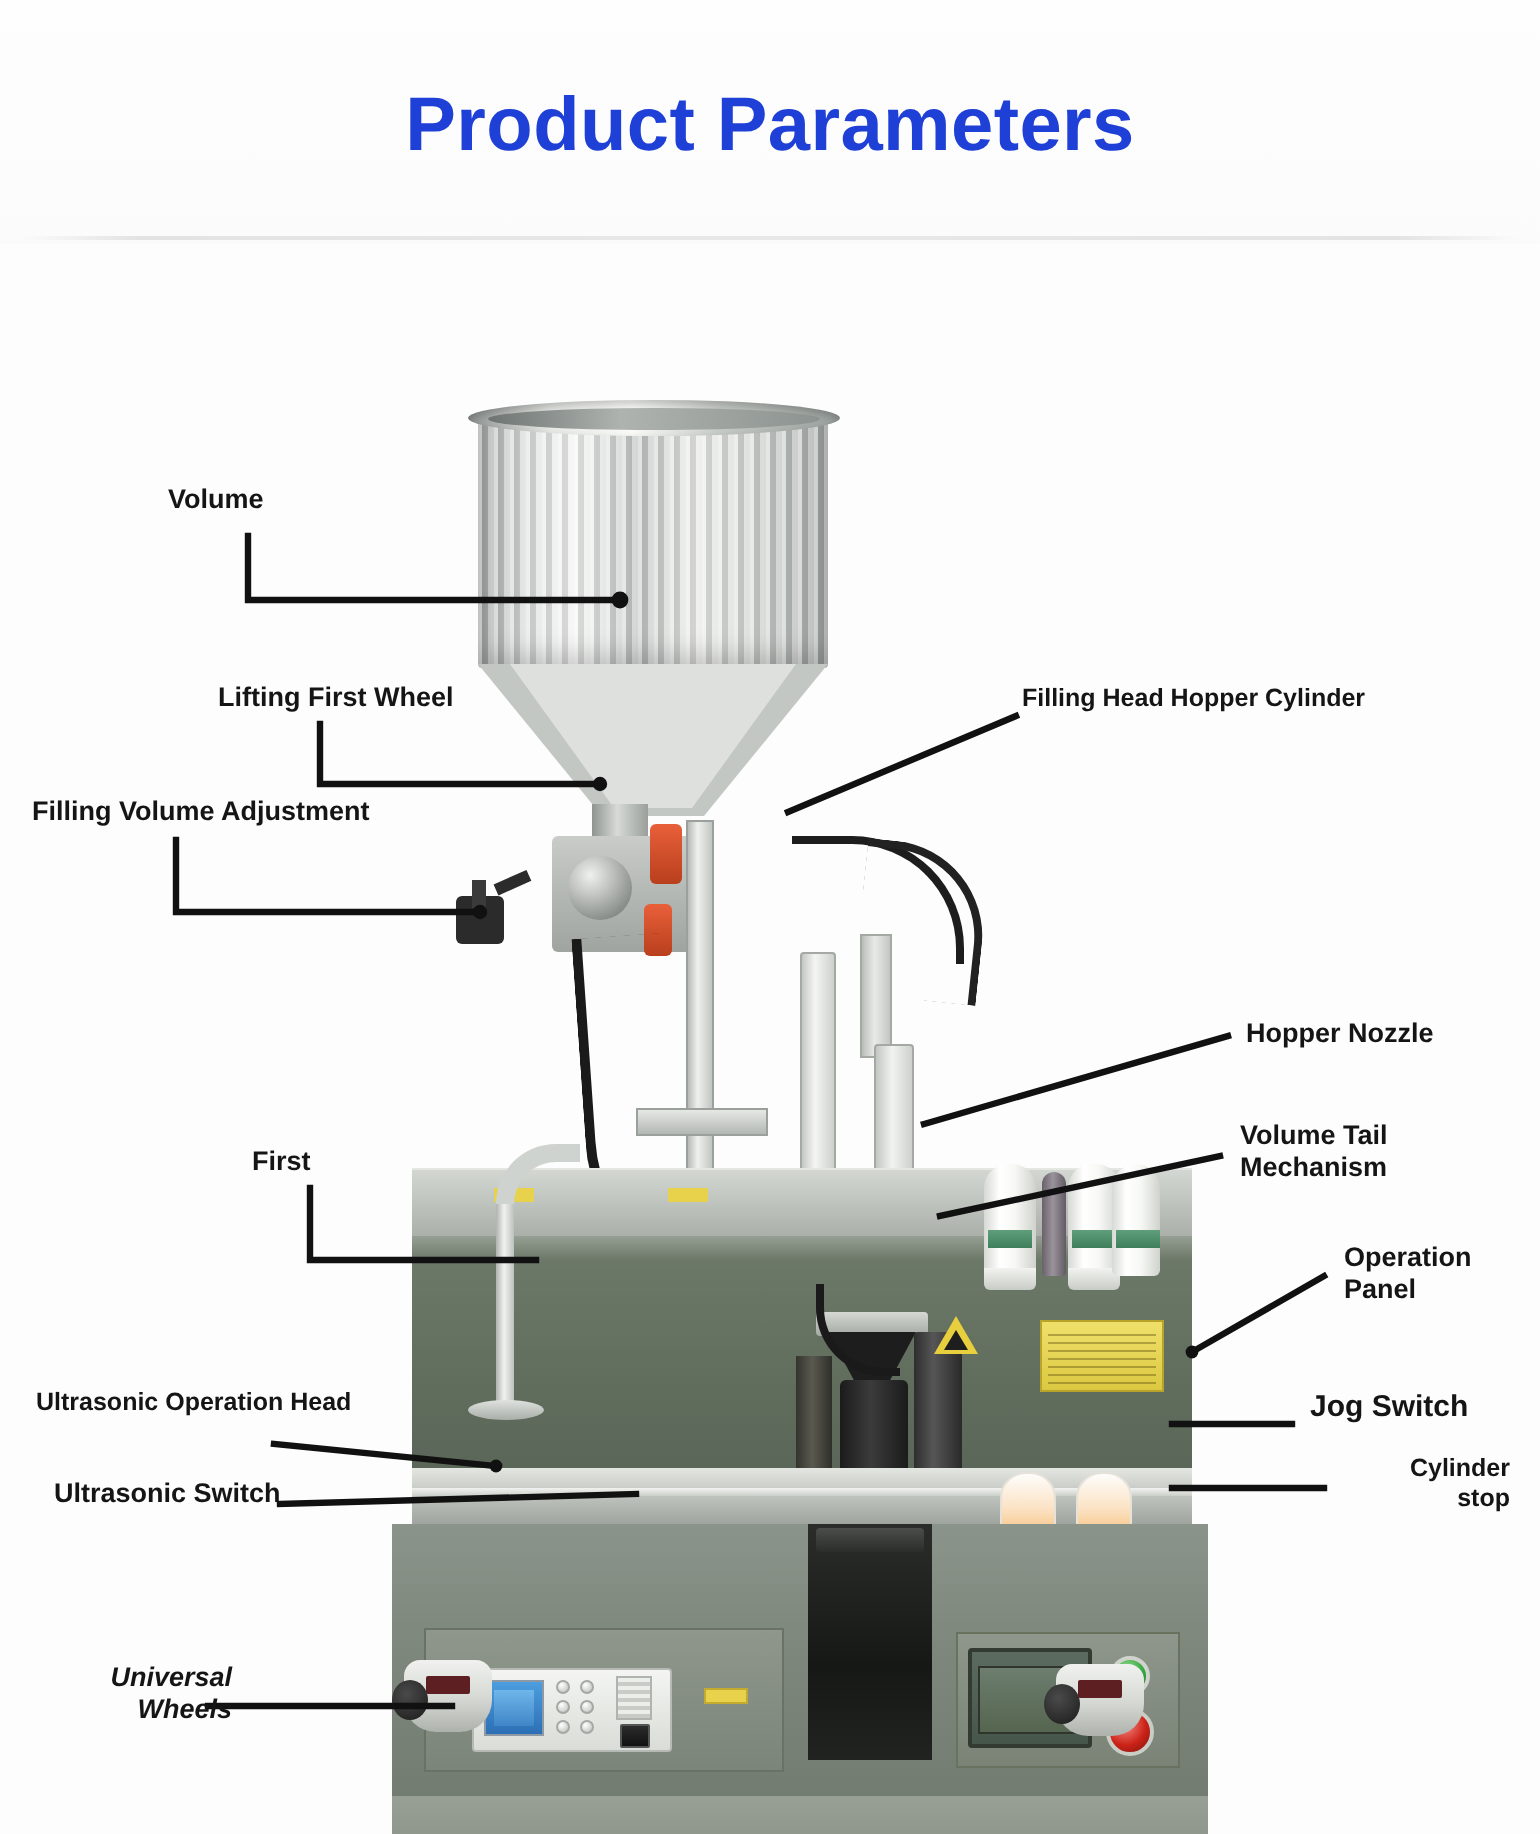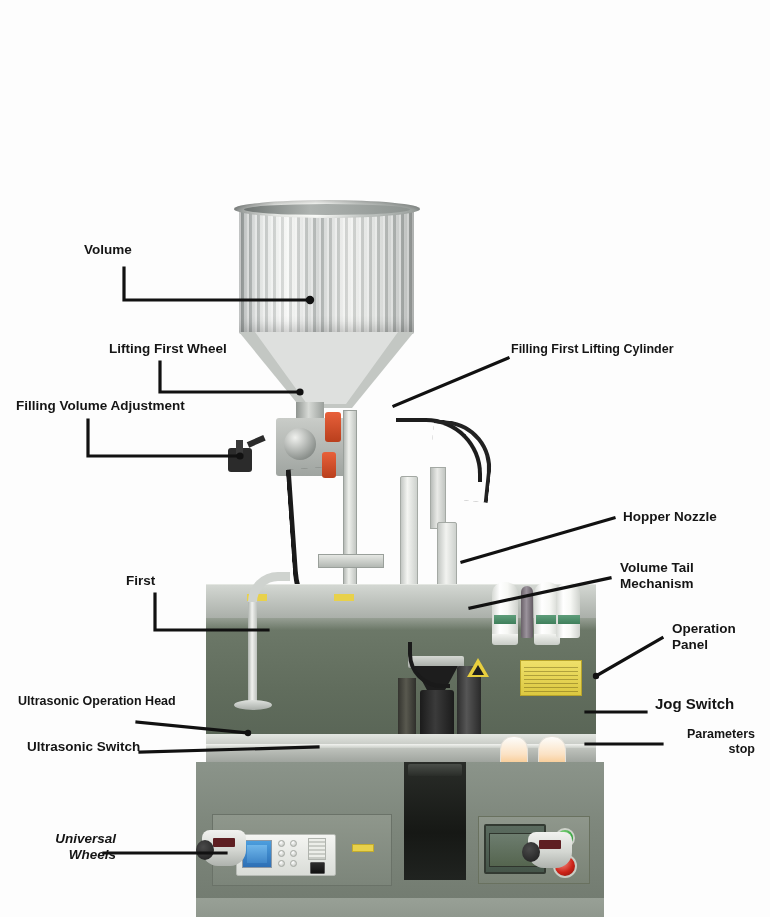--- a/index.html
+++ b/index.html
@@ -592,20 +592,24 @@
     white-space: pre-line;
   }
   .label.r { text-align: right; }
   .label.l { text-align: left; }
 </style>
 </head>
 <body>
 
 <div id="page">
 
+  <div class="header">
+    <div class="title">Product Parameters</div>
+    <div class="header-rule"></div>
+  </div>
 
   <div class="stage">
 
     <div class="machine">
 
       <div class="hopper-body"></div>
       <div class="hopper-rim"></div>
       <div class="hopper-rim-inner"></div>
       <div class="hopper-cone"></div>
       <div class="hopper-cone-shade"></div>
@@ -756,28 +760,28 @@
 
   <div class="label l" style="left:126px; top:573px;">First</div>
 
   <div class="label l" style="left:18px;  top:694px; font-size:12.5px;">Ultrasonic Operation Head</div>
 
   <div class="label l" style="left:27px;  top:739px;">Ultrasonic Switch</div>
 
   <div class="label r" style="left:30px;  top:831px; width:86px;font-style:italic;">Universal
 Wheels</div>
 
-  <div class="label l" style="left:511px; top:342px; font-size:12.5px;">Filling First Lifting Cylinder</div>
+  <div class="label l" style="left:511px; top:342px; font-size:12.5px;">Filling Head Hopper Cylinder</div>
 
   <div class="label l" style="left:623px; top:509px;">Hopper Nozzle</div>
 
   <div class="label l" style="left:620px; top:560px;">Volume Tail
 Mechanism</div>
 
   <div class="label l" style="left:672px; top:621px;">Operation
 Panel</div>
 
   <div class="label l" style="left:655px; top:695px; font-size:15px;">Jog Switch</div>
 
-  <div class="label r" style="left:655px; top:727px; width:100px; font-size:12.5px;">Parameters
+  <div class="label r" style="left:655px; top:727px; width:100px; font-size:12.5px;">Cylinder
 stop</div>
 
 </div>
 
 </body></html>

